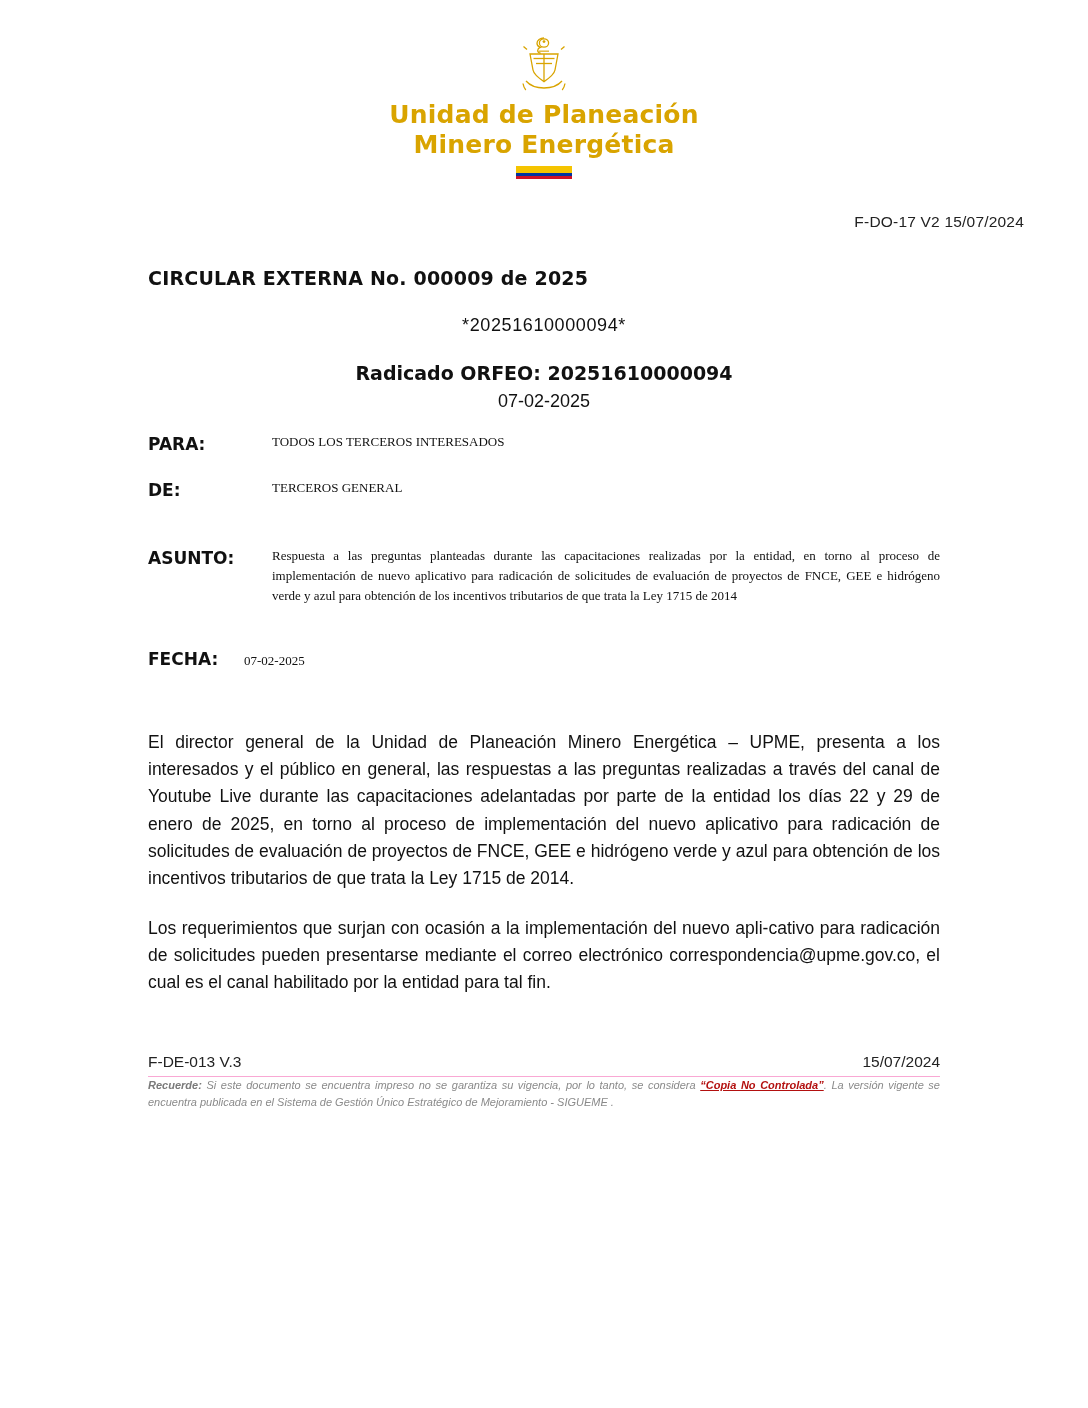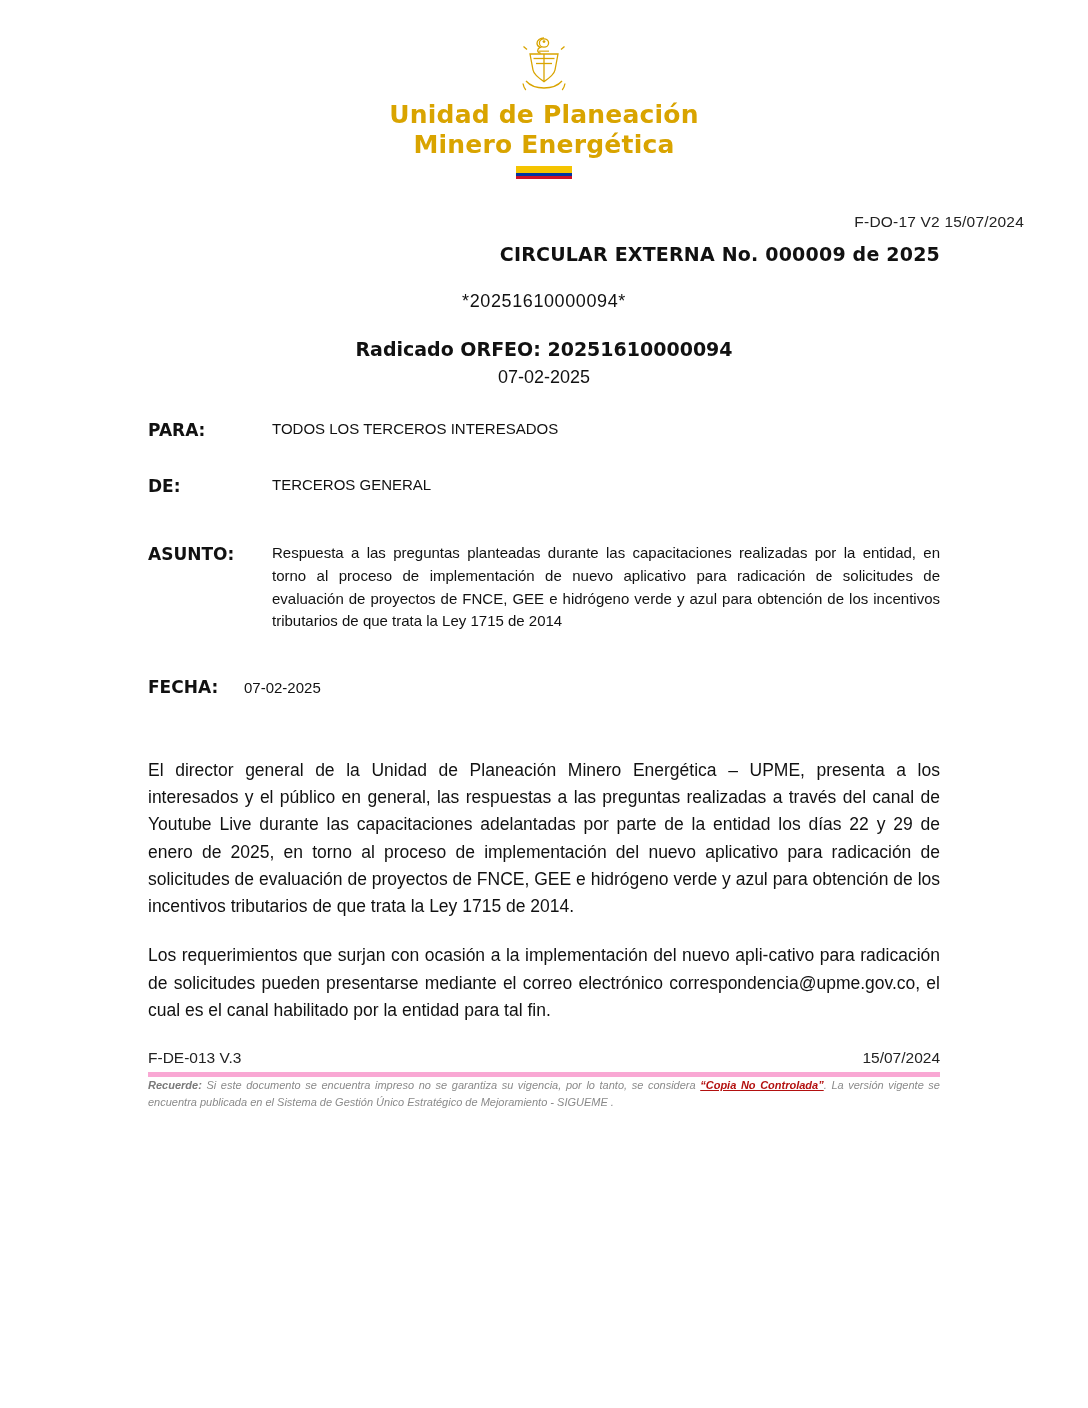--- a/index.html
+++ b/index.html
@@ -62,22 +62,22 @@
     font-size: 15.5px;
     color: #222;
     letter-spacing: 0.2px;
   }
 
   
   .wrap {
     padding: 0 148px;
   }
   .circ-title {
-    margin-top: 12px;
-    text-align: right;
+    margin-top: 36px;
+    text-align: left;
     font-family: "DejaVu Sans", sans-serif;
     font-weight: bold;
     font-size: 19px;
     letter-spacing: 0.2px;
     color: #111;
   }
   .barcode-text {
     margin-top: 26px;
     text-align: center;
     font-family: "Liberation Sans", sans-serif;
@@ -97,35 +97,35 @@
     margin-top: 7px;
     text-align: center;
     font-family: "Liberation Sans", sans-serif;
     font-size: 18px;
     color: #111;
   }
 
   
   .field {
     display: flex;
-    margin-top: 30px;
+    margin-top: 20px;
     align-items: flex-start;
   }
   .field-label {
     flex: 0 0 124px;
     font-family: "DejaVu Sans", sans-serif;
     font-weight: bold;
     font-size: 17px;
     color: #111;
     line-height: 1.5;
   }
   .field-value {
     flex: 1 1 auto;
-    font-family: Liberation Sans, sans-serif;
-    font-size: 15px;
+    font-family: Liberation Serif, serif;
+    font-size: 13px;
     line-height: 1.5;
     color: #111;
   }
   .field-value.justify {
     text-align: justify;
     text-align-last: left;
     line-height: 1.52;
   }
   .field.asunto { margin-top: 43px; }
   .field.fecha {
@@ -155,21 +155,21 @@
     right: 148px;
     bottom: 34px;
   }
   .footer-line {
     display: flex;
     justify-content: space-between;
     font-family: "Liberation Sans", sans-serif;
     font-size: 15.5px;
     color: #222;
     padding-bottom: 5px;
-    border-bottom: 5px solid #f9a8d4;
+    border-bottom: 1px solid #f9a8d4;
   }
   .footer-note {
     font-family: "Liberation Sans", sans-serif;
     font-style: italic;
     font-size: 11px;
     line-height: 1.5;
     color: #8a8a8a;
     text-align: justify;
     text-align-last: left;
   }

